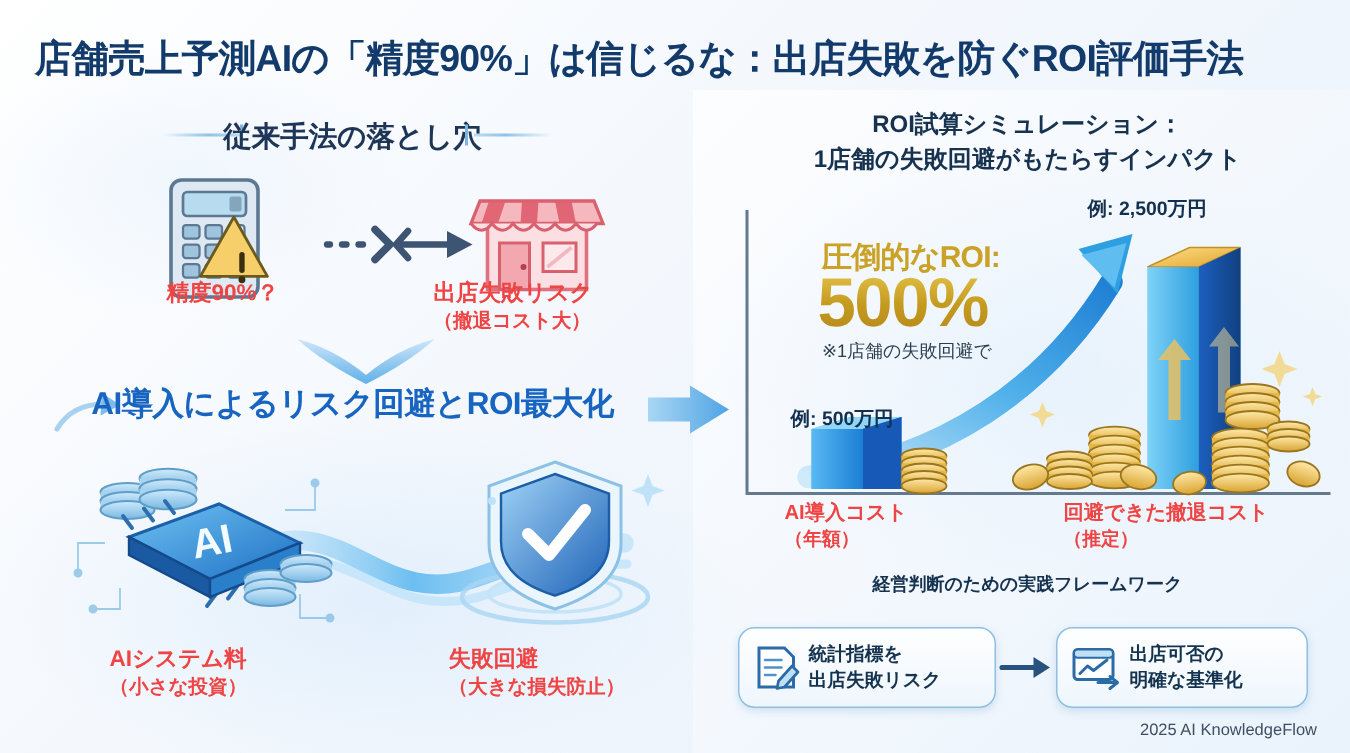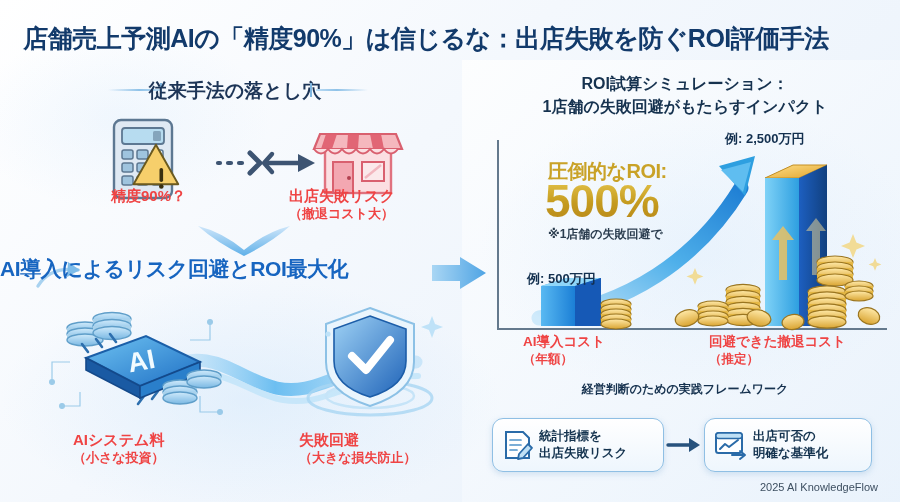--- a/index.html
+++ b/index.html
@@ -28,21 +28,21 @@
     background:linear-gradient(90deg,rgba(140,190,235,0) 0%,#8fc2e8 60%,#bcdcf4 100%);
   }
   .deco-line.right{ background:linear-gradient(270deg,rgba(140,190,235,0) 0%,#8fc2e8 60%,#bcdcf4 100%); }
   .deco-tick{ position:absolute; top:83px; width:2px; height:14px; background:#7fb6e0; }
 
   .lbl{ position:absolute; text-align:left; font-weight:bold; color:#ef4444; white-space:nowrap;margin-left:23px; }
   .lbl .l1{ font-size:15px; line-height:19px; }
   .lbl .l2{ font-size:13px; line-height:17px; }
 
   .mid-claim{
-    position:absolute; left:0; top:255px; width:470px; text-align:left;
+    position:absolute; left:0; top:255px; width:470px; text-align:center;
     font-size:21px; font-weight:bold; color:#1765c0; white-space:nowrap;
     letter-spacing:-0.4px;
   }
 
   
   .panel-head{
     position:absolute; left:470px; top:72px; width:430px; text-align:center;
     font-size:16px; font-weight:bold; line-height:23px; color:#16324f;
   }
   .chart{ position:absolute; left:497px; top:140px; width:390px; height:190px; }
@@ -54,21 +54,21 @@
     color:#c9a227; letter-spacing:-0.5px; white-space:nowrap;
   }
   .roi-big{
     position:absolute; left:545px; top:178px; font-size:46px; font-weight:bold;
     letter-spacing:-1px; line-height:46px;
     background:linear-gradient(180deg,#e6c64d 0%,#c49a1e 55%,#b8881a 100%);
     -webkit-background-clip:text; background-clip:text; color:transparent;
     white-space:nowrap;
   }
   .roi-note{
-    position:absolute; left:548px; top:226px; font-size:12px; font-weight:bold;
+    position:absolute; left:548px; top:226px; font-size:12px; font-weight:normal;
     color:#2b3d4f; white-space:nowrap;
   }
   .val-tag{ position:absolute; font-size:13px; font-weight:bold; color:#13304f; white-space:nowrap; }
 
   
   .fw-head{
     position:absolute; left:470px; top:381px; width:430px; text-align:center;
     font-size:12px; font-weight:bold; color:#16324f; white-space:nowrap;
   }
   .fw-box{

